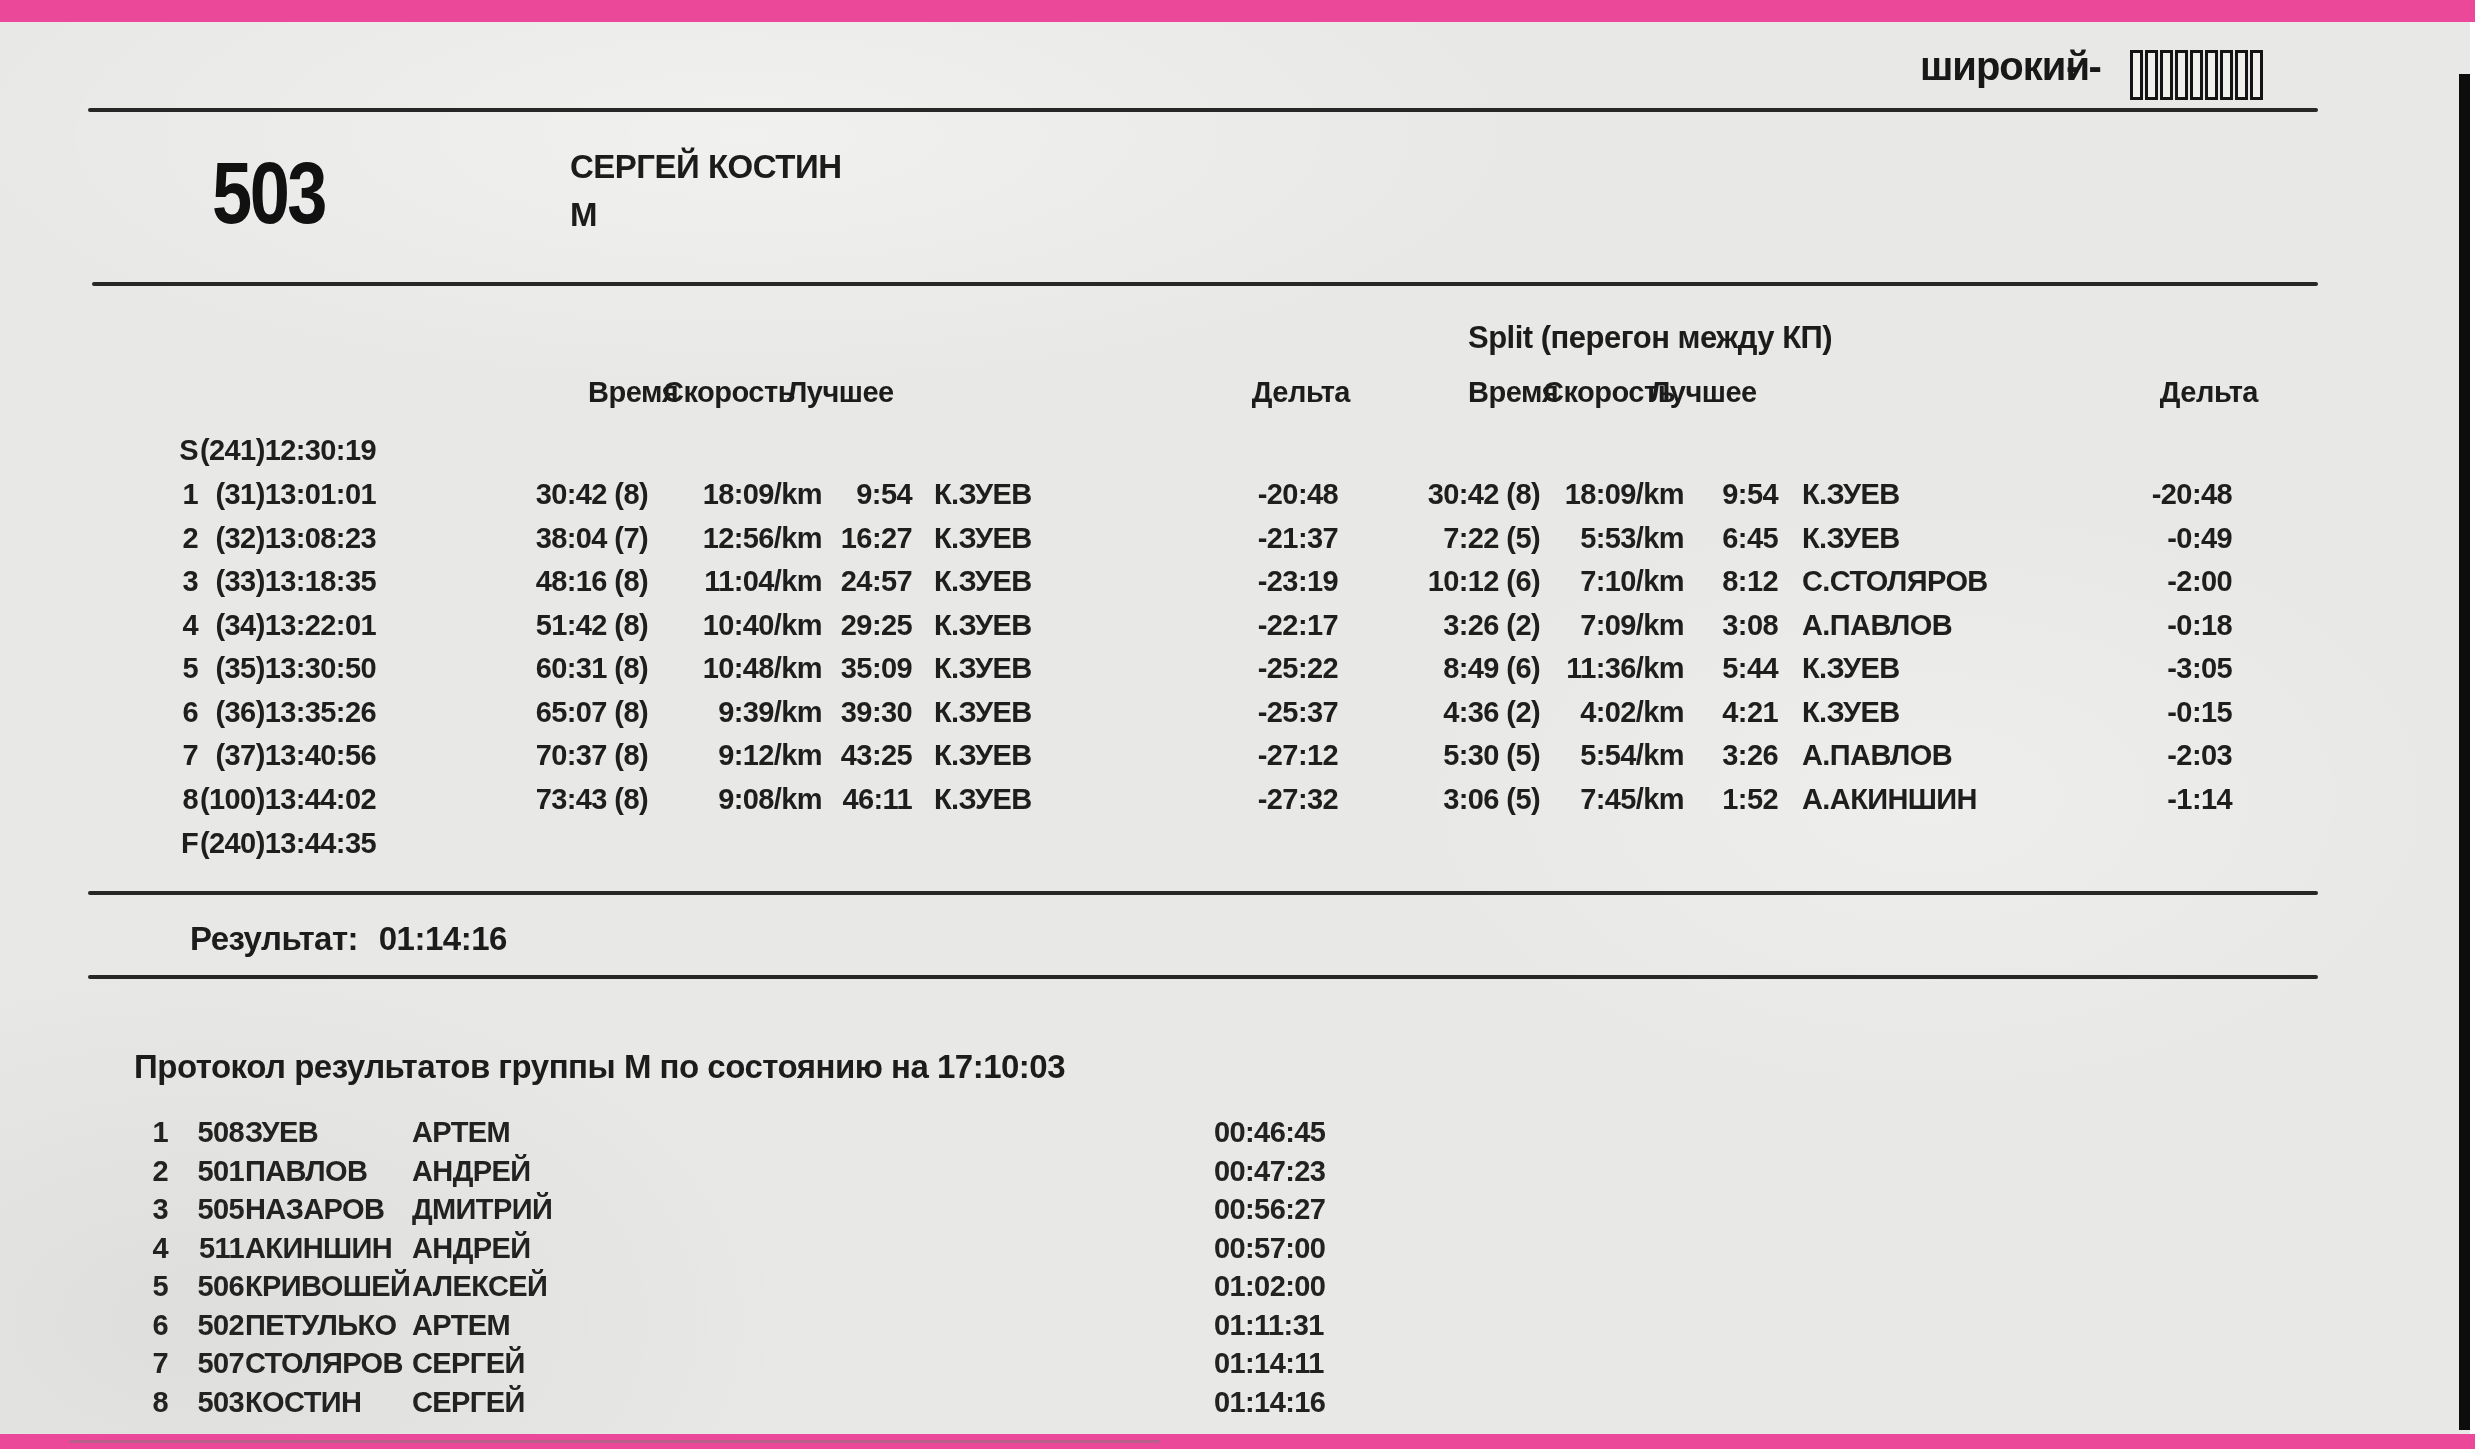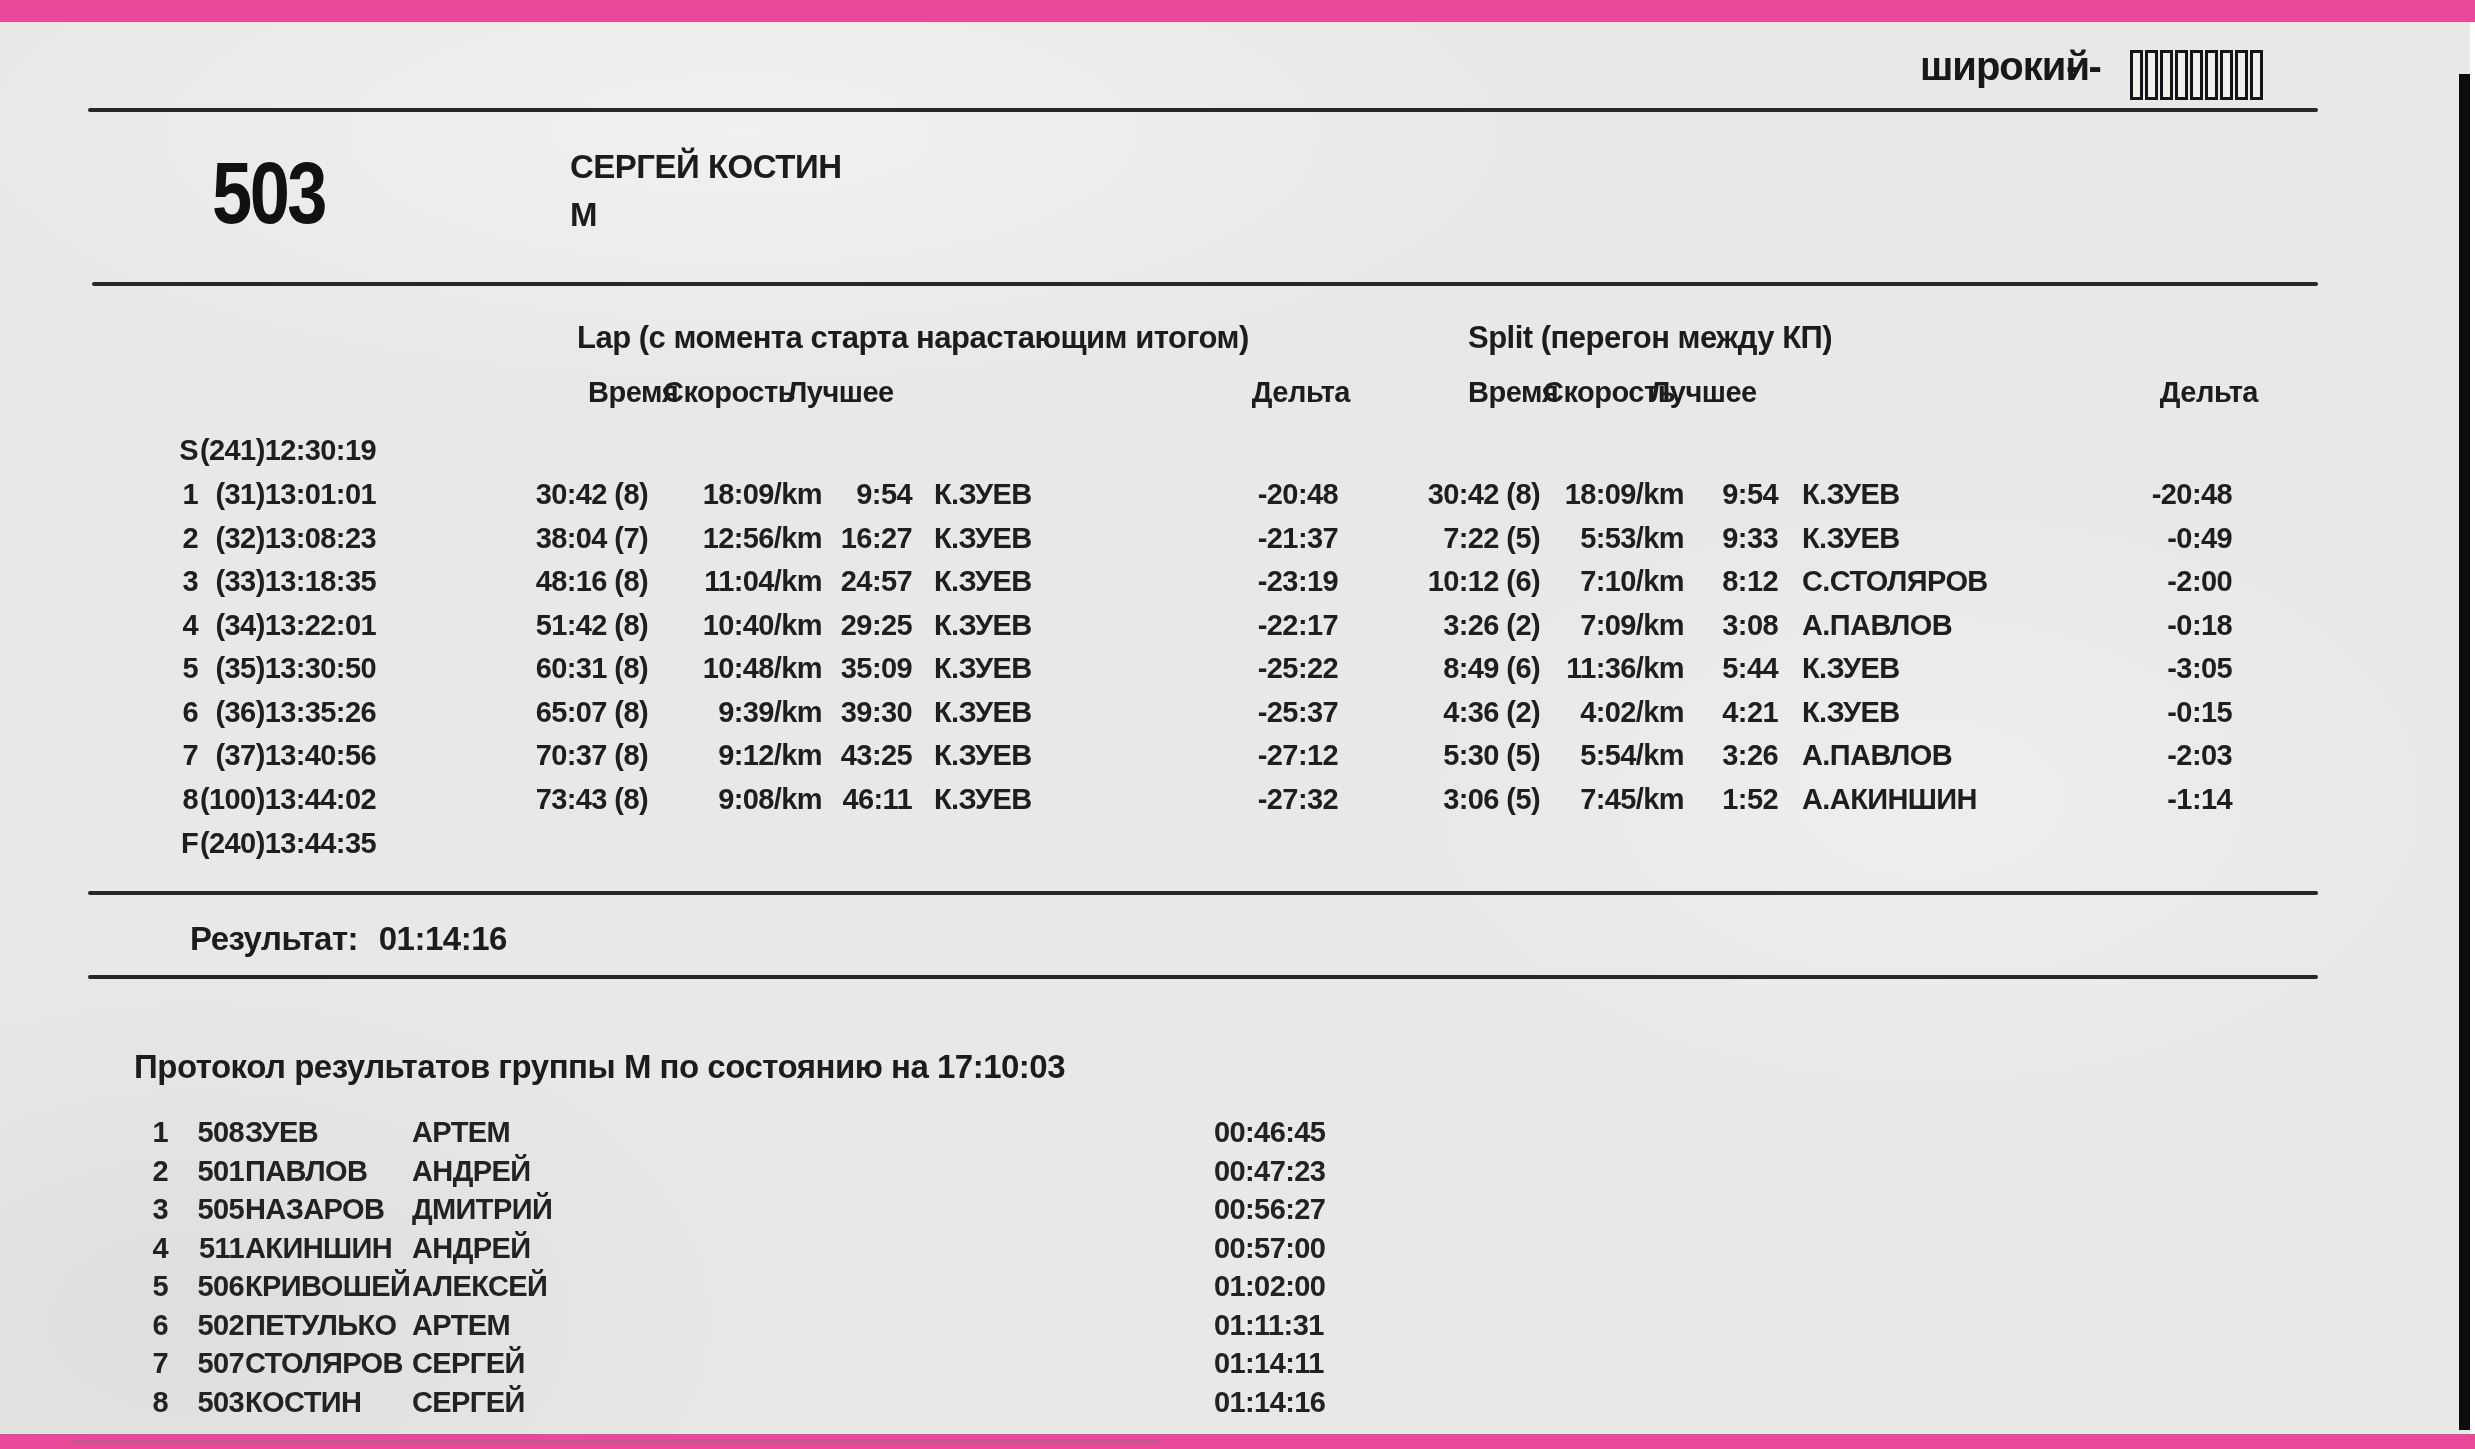--- a/index.html
+++ b/index.html
@@ -82,21 +82,20 @@
     <div class="bar"></div>
     <div class="bar"></div>
   </div>
   <div class="hr" style="left:88px;top:108px;width:2230px;"></div>
 
   <div class="abs bib" style="left:212px;top:142px;">503</div>
   <div class="abs cardname" style="left:570px;top:148px;">СЕРГЕЙ КОСТИН</div>
   <div class="abs cardname" style="left:570px;top:196px;">М</div>
   <div class="hr" style="left:92px;top:282px;width:2226px;"></div>
 
-  <div class="abs sect" style="left:577px;top:320px;">Lap (с момента старта нарастающим итогом)</div>
   <div class="abs sect" style="left:1468px;top:320px;">Split (перегон между КП)</div>
 
   <div class="abs colh" style="left:588px;top:376px;">Время</div>
   <div class="abs colh" style="left:663px;top:376px;">Скорость</div>
   <div class="abs colh" style="left:787px;top:376px;">Лучшее</div>
   <div class="abs colh" style="left:1200px;top:376px;width:150px;text-align:right;">Дельта</div>
   <div class="abs colh" style="left:1468px;top:376px;">Время</div>
   <div class="abs colh" style="left:1543px;top:376px;">Скорость</div>
   <div class="abs colh" style="left:1650px;top:376px;">Лучшее</div>
   <div class="abs colh" style="left:2108px;top:376px;width:150px;text-align:right;">Дельта</div>
@@ -122,21 +121,21 @@
   <div class="trow" style="top:522px;">
     <span class="cn">2</span>
     <span class="cp">(32)13:08:23</span>
     <span class="clt">38:04 (7)</span>
     <span class="cls">12:56/km</span>
     <span class="clb">16:27</span>
     <span class="clbn">К.ЗУЕВ</span>
     <span class="cld">-21:37</span>
     <span class="cst">7:22 (5)</span>
     <span class="csp">5:53/km</span>
-    <span class="csb">9:33</span>
+    <span class="csb">6:45</span>
     <span class="csbn">К.ЗУЕВ</span>
     <span class="csd">-0:49</span>
   </div>
   <div class="trow" style="top:565px;">
     <span class="cn">3</span>
     <span class="cp">(33)13:18:35</span>
     <span class="clt">48:16 (8)</span>
     <span class="cls">11:04/km</span>
     <span class="clb">24:57</span>
     <span class="clbn">К.ЗУЕВ</span>

